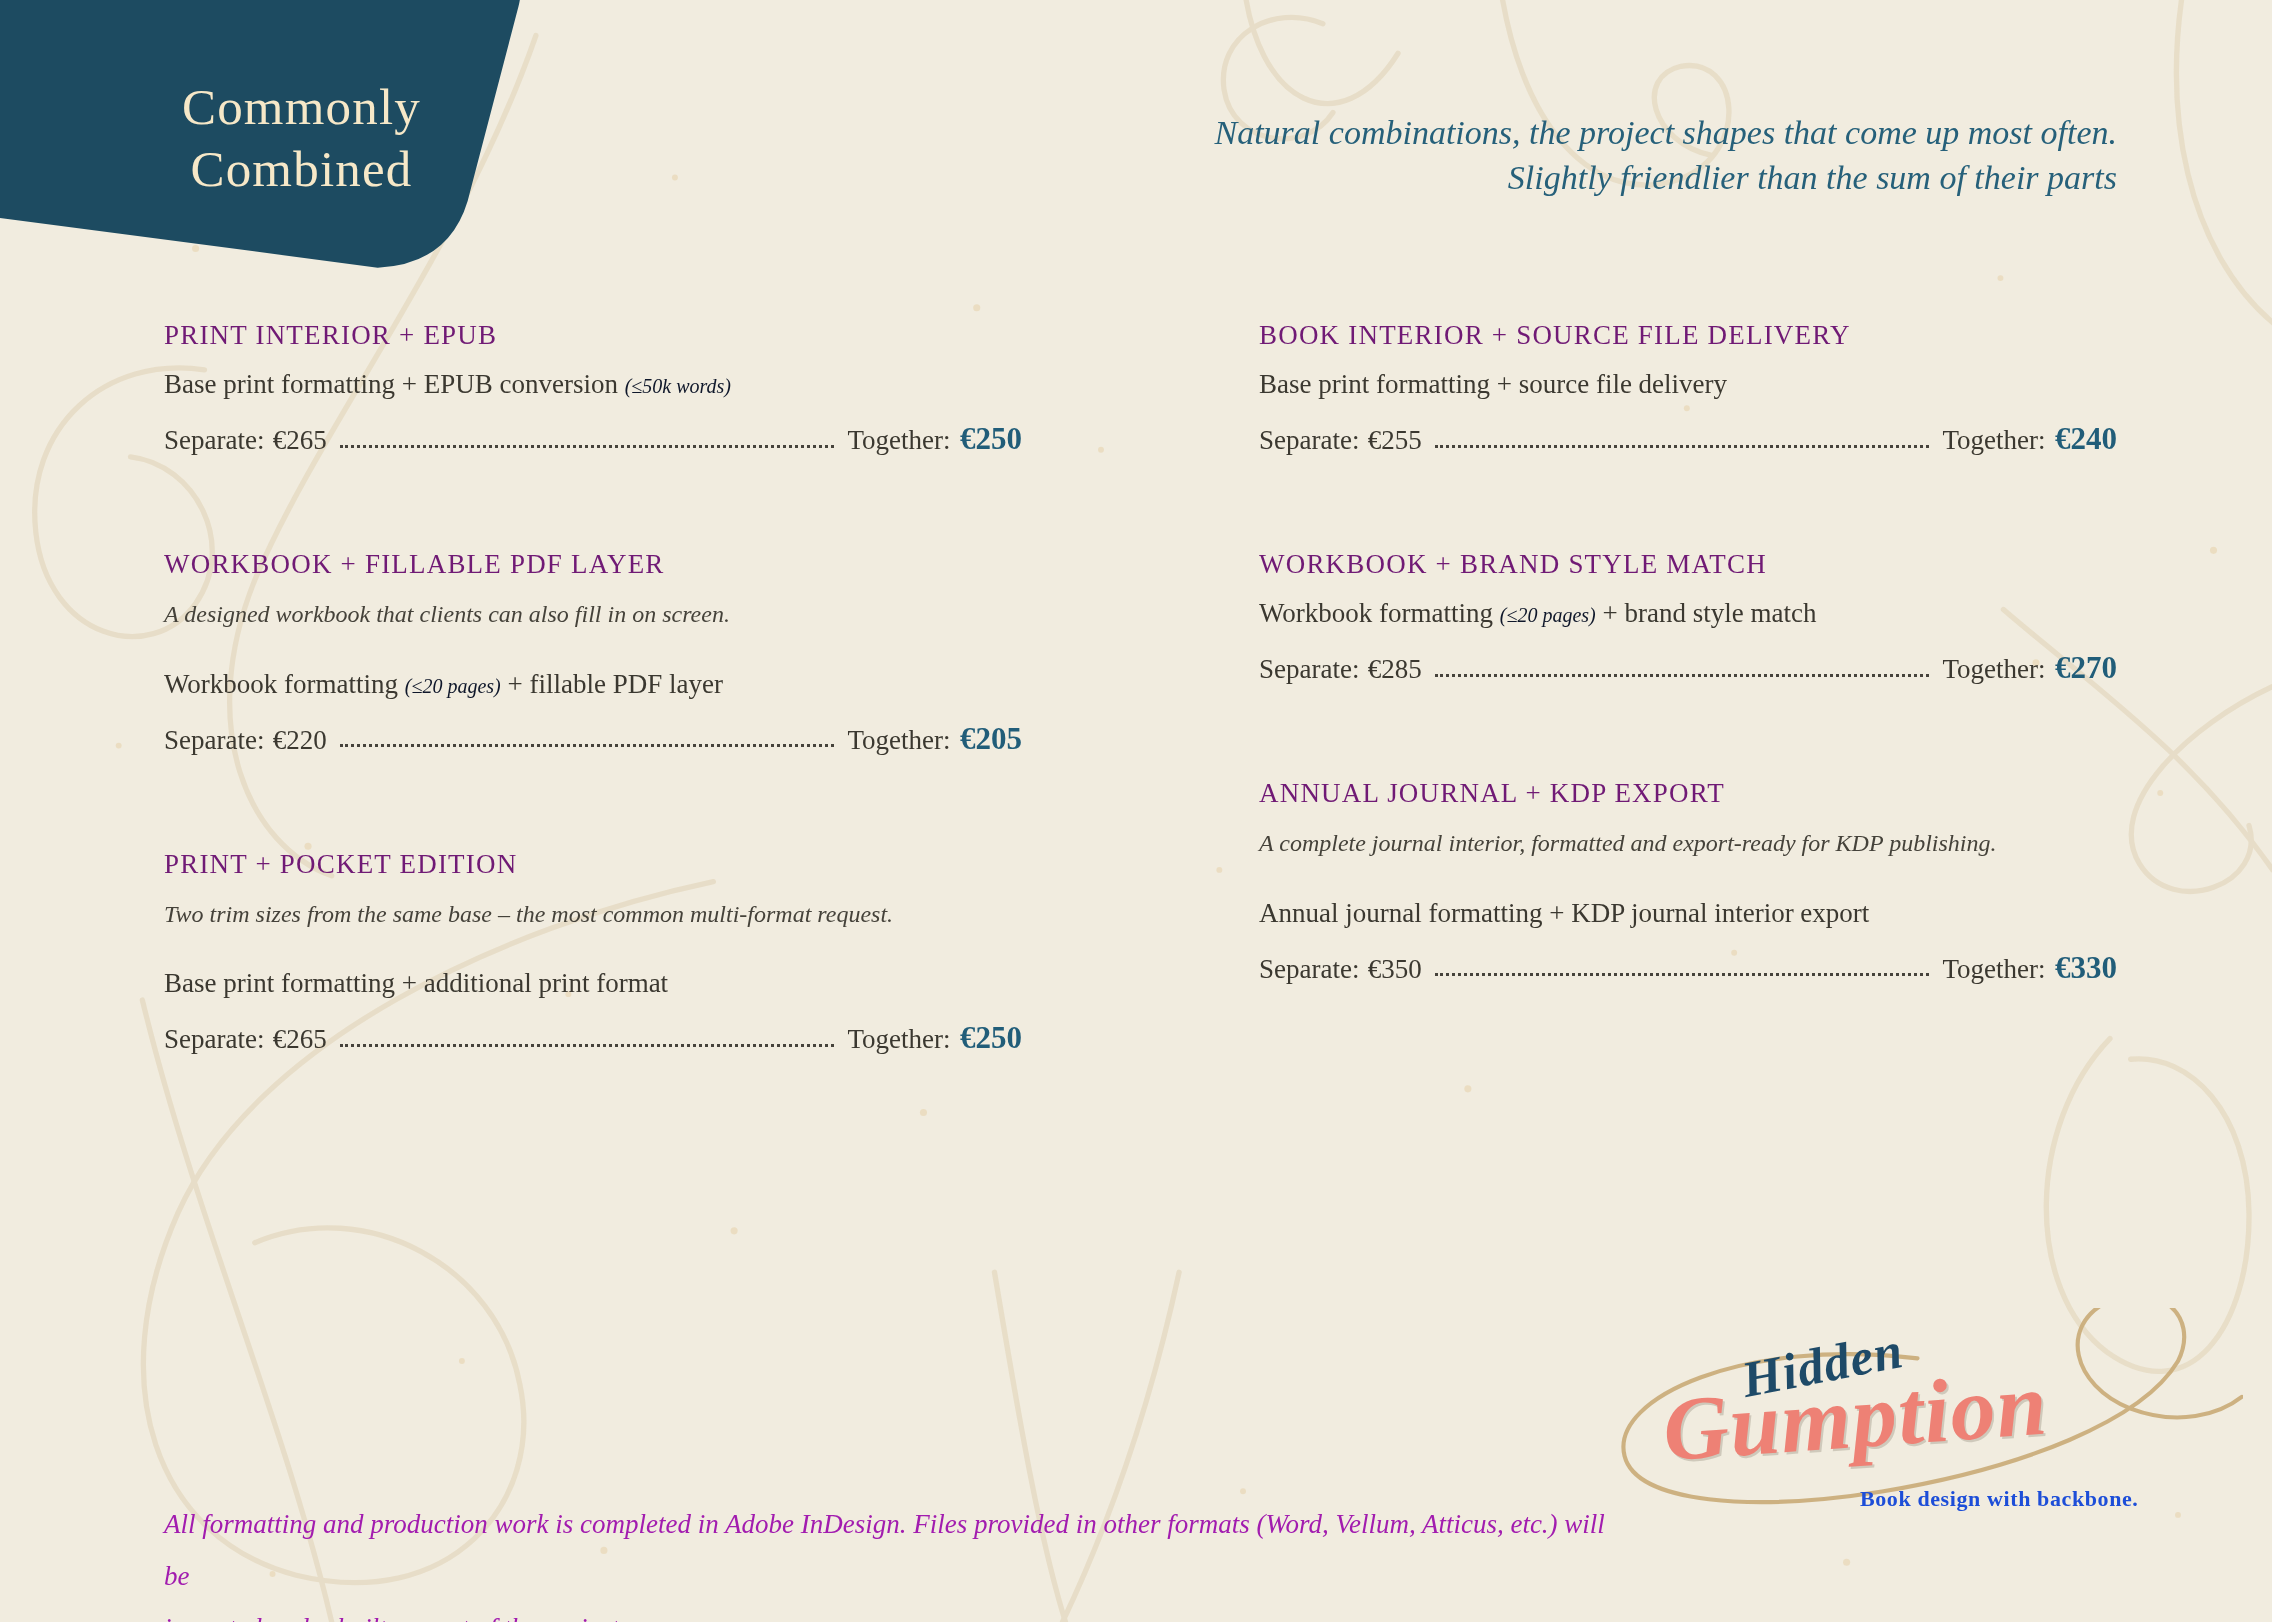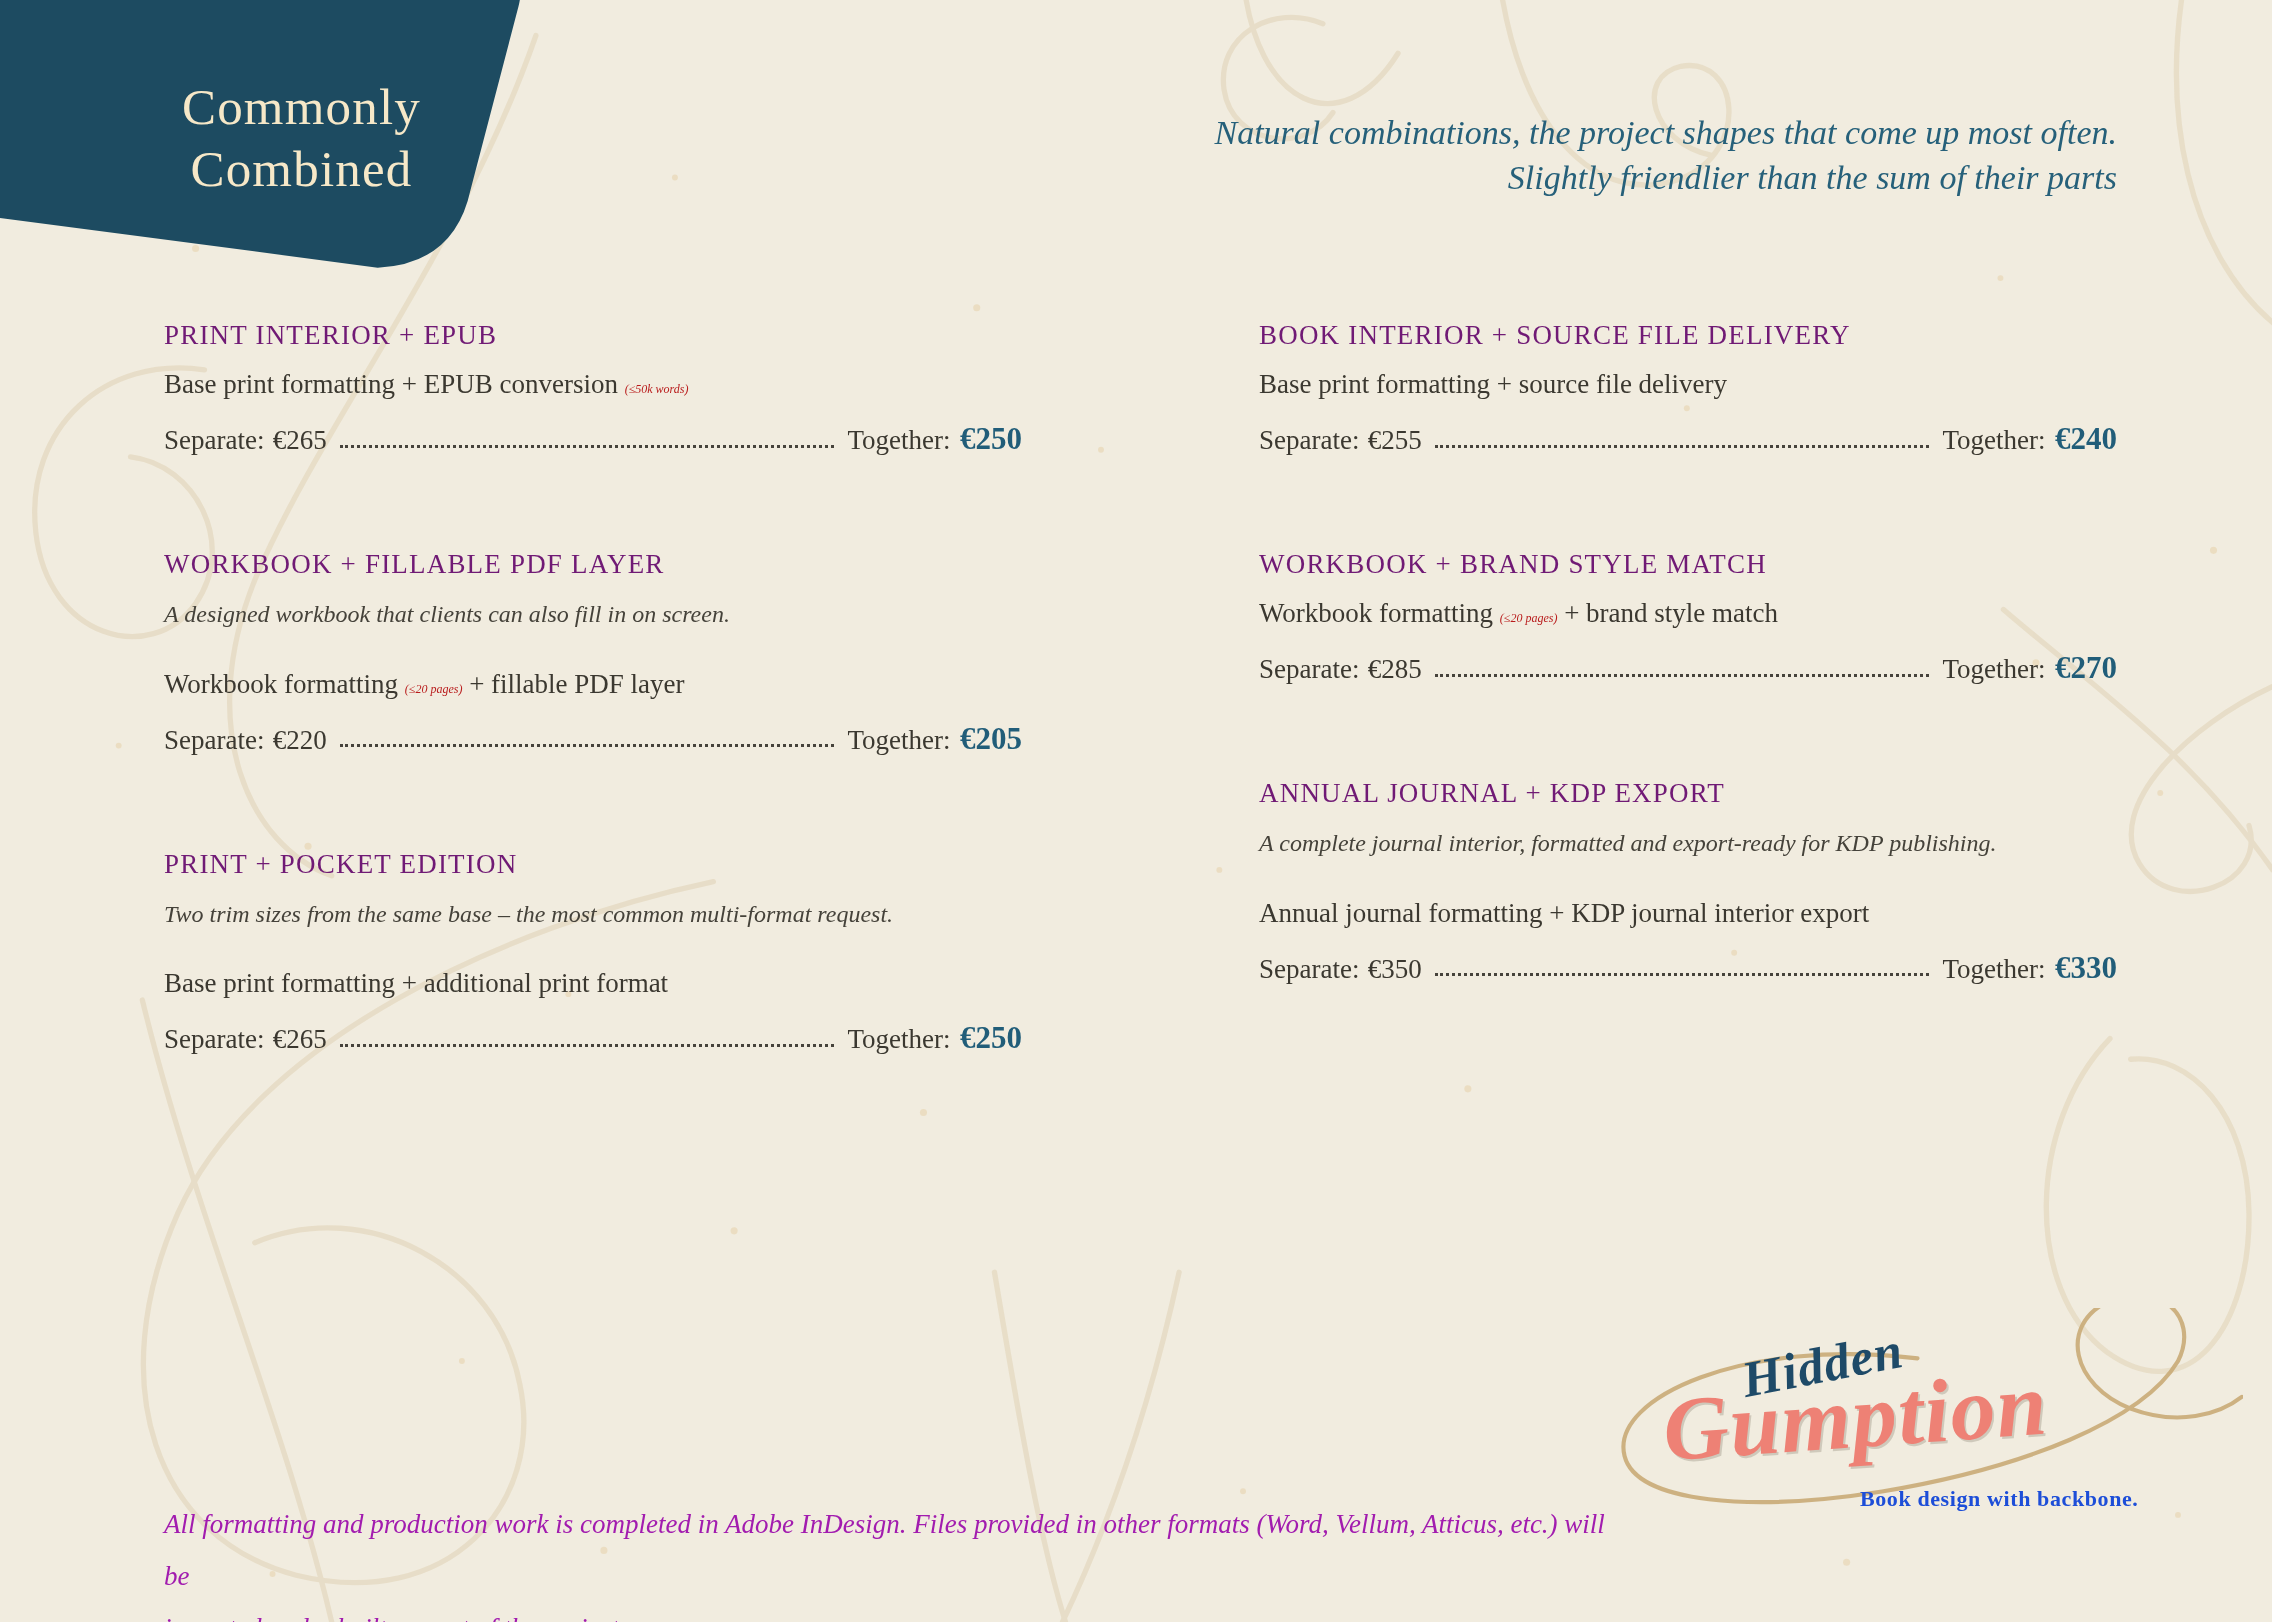--- a/index.html
+++ b/index.html
@@ -48,21 +48,21 @@
     font-size:24px;line-height:1.4;
     color:#45423a;
   }
   .combo .desc.justify{text-align:justify;text-align-last:left;}
   .combo .item{
     margin:0 0 21px 0;
     font-size:27px;line-height:1.15;
     color:#3b3830;
   }
   .combo .item .note{
-    font-size:12px;font-style:italic;color:#b91c1c;
+    font-size:20px;font-style:italic;color:#0f172a;
   }
   .pricing{display:flex;align-items:baseline;font-size:27px;color:#3b3830;}
   .pricing .sep-label{margin-right:8.3px;}
   .pricing .dots{
     flex:1;height:4.7px;align-self:flex-end;
     border-bottom:3.6px dotted #46433b;
     margin:0 13px 9.5px 13px;
   }
   .pricing .tog-label{margin-right:9.5px;}
   .pricing .tog-price{

